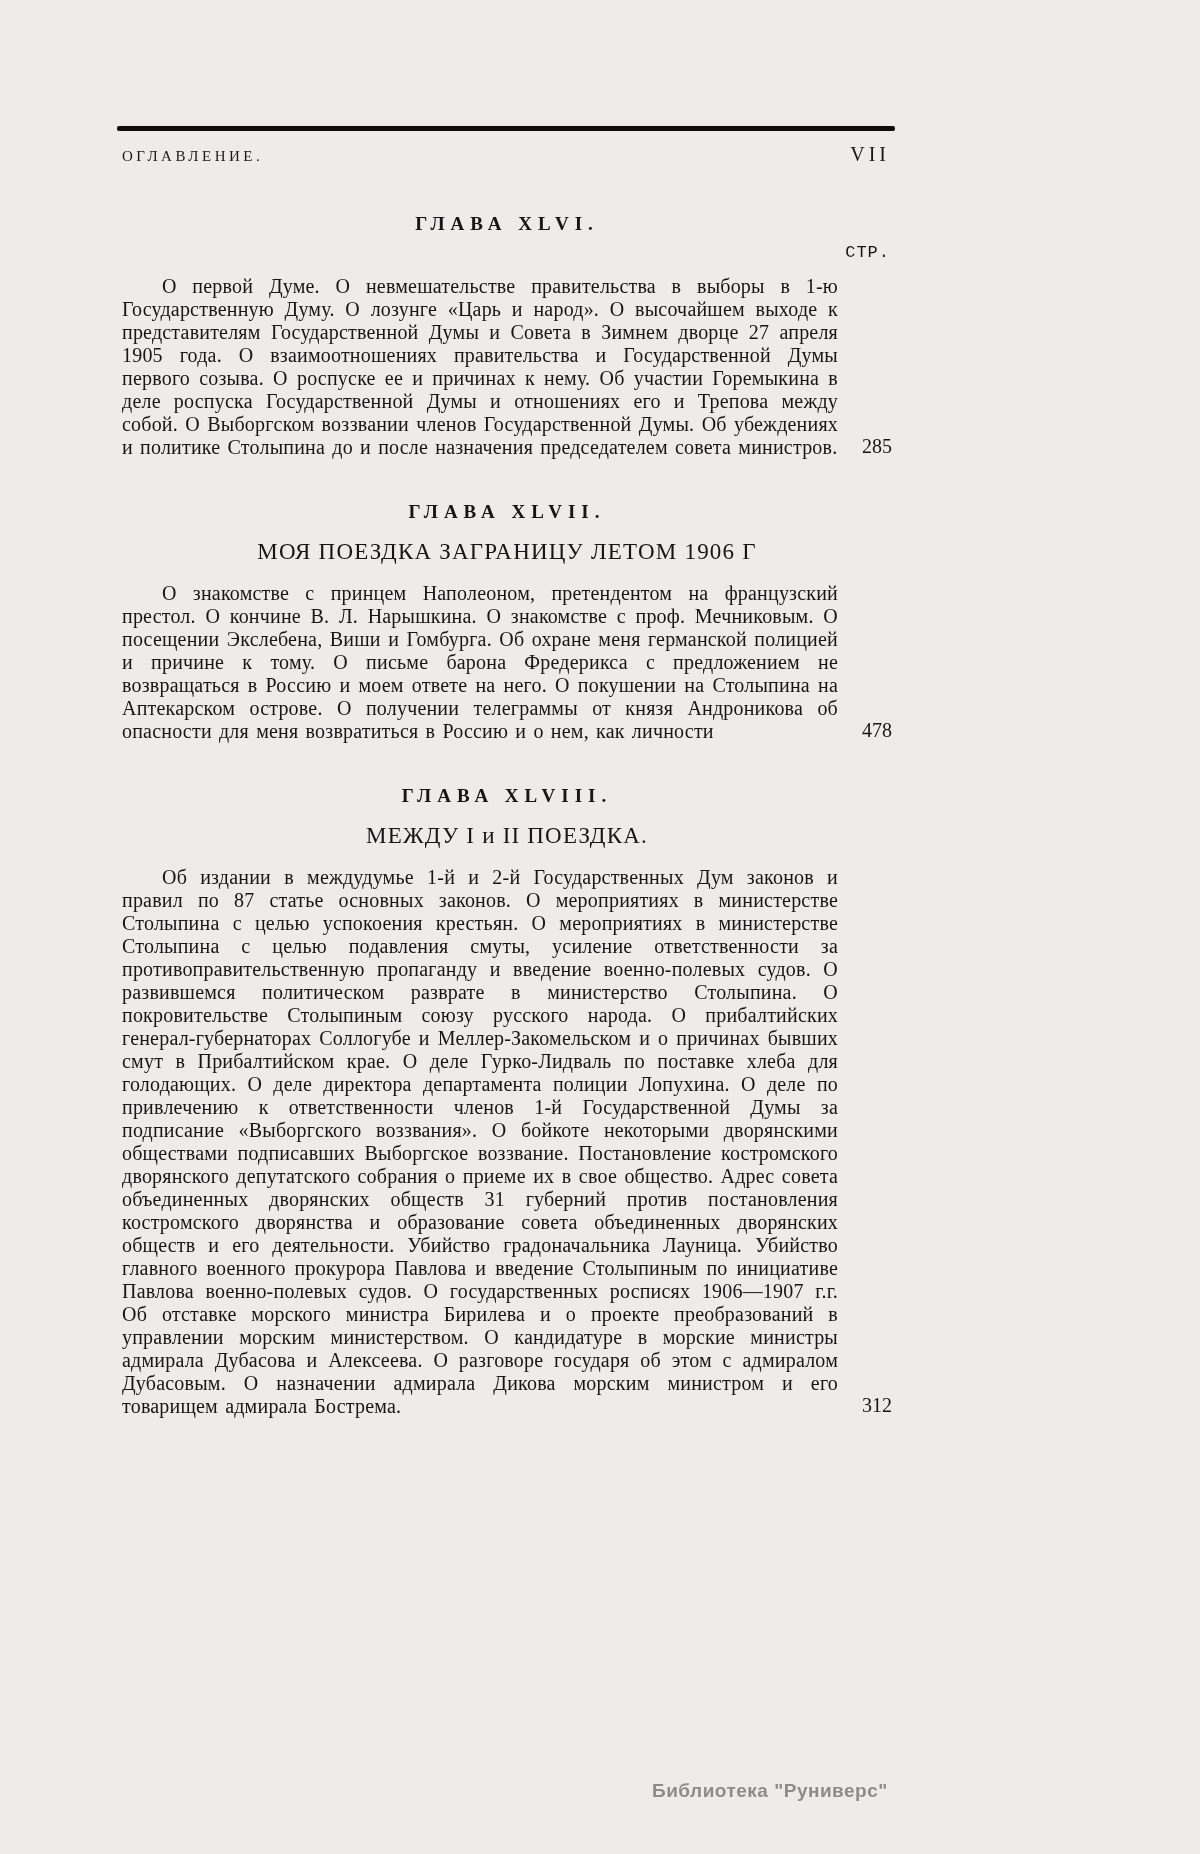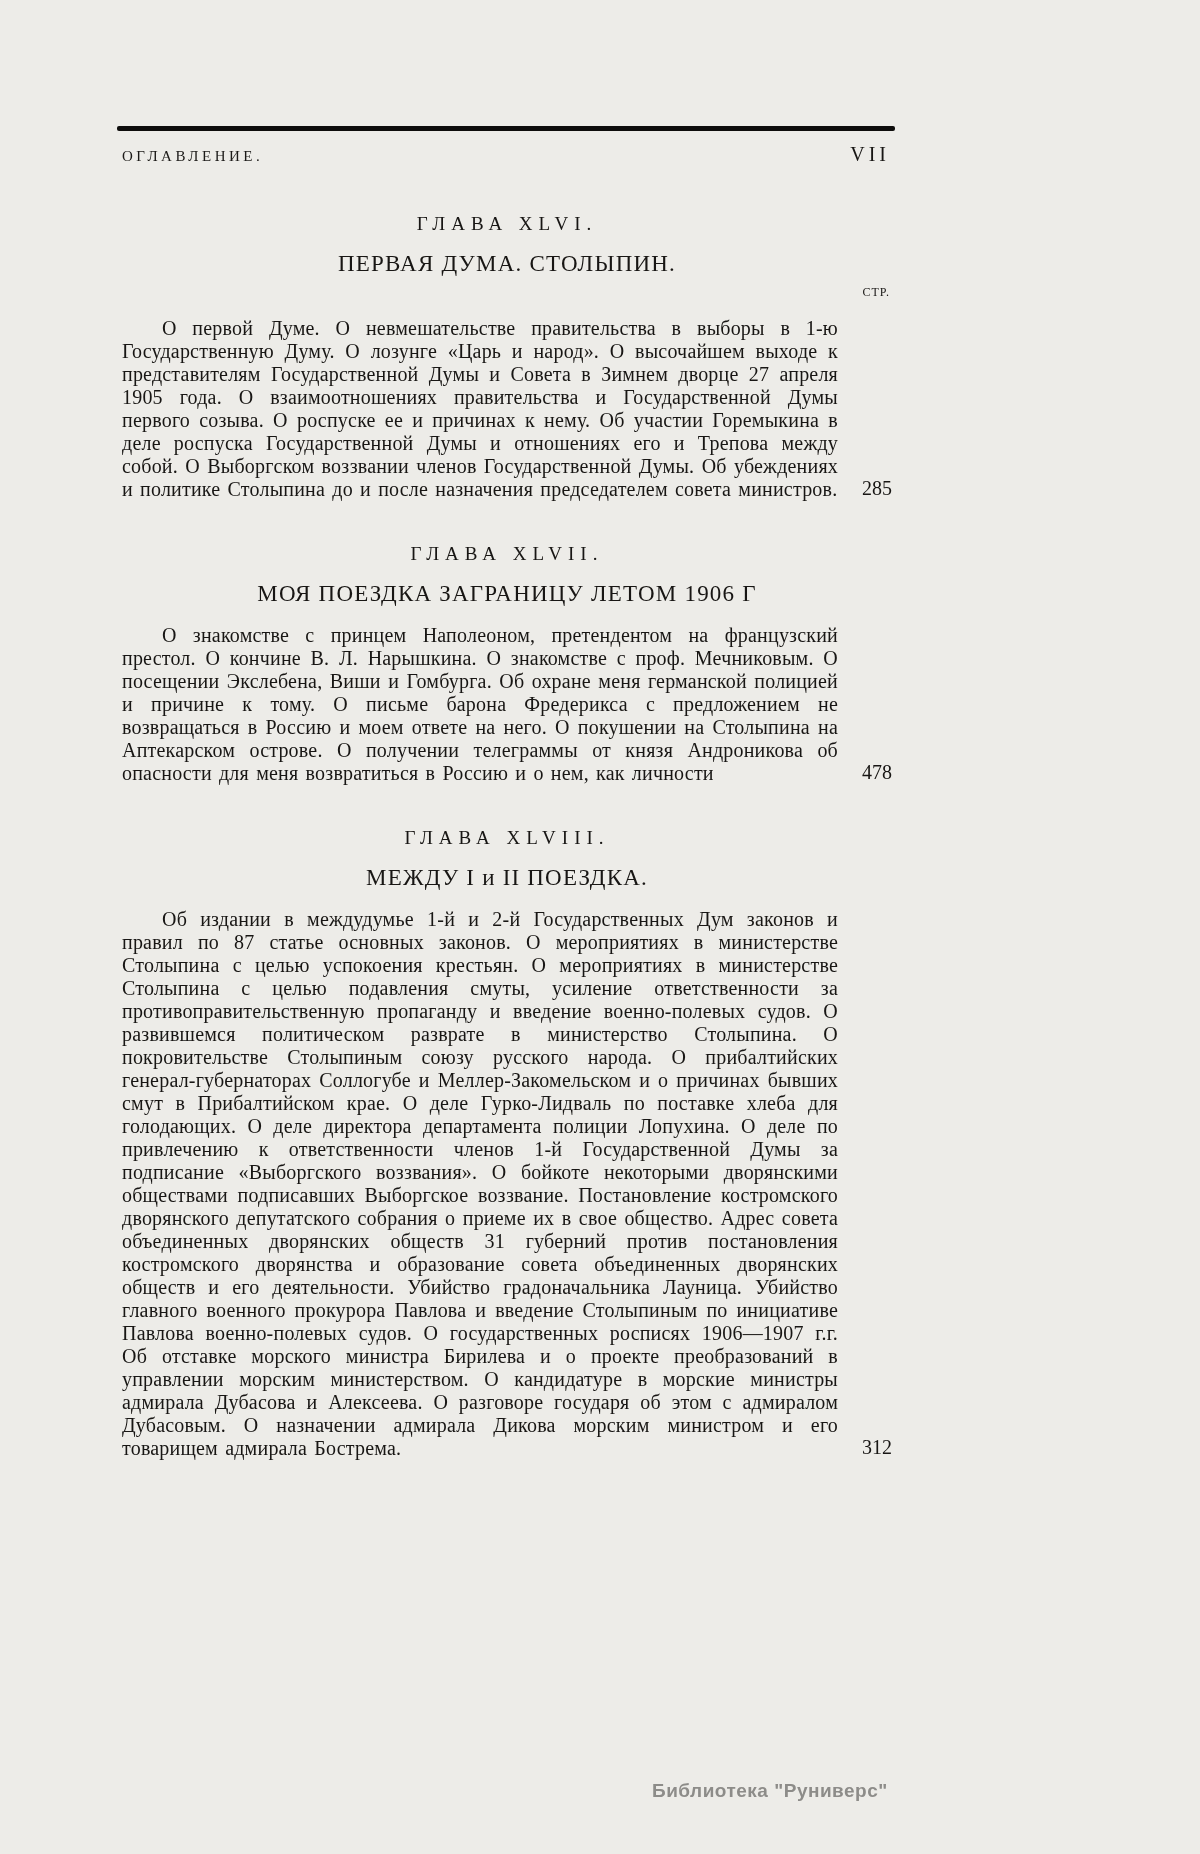--- a/index.html
+++ b/index.html
@@ -44,37 +44,38 @@
     top: 0;
     font-size: 20px;
     letter-spacing: 4px;
     text-align: center;
   }
   .chapter { position: relative; }
   .chapter-number {
     margin-top: 42px;
     text-align: center;
     font-size: 19px;
-    font-weight: normal;
+    font-weight: bold;
     letter-spacing: 6px;
   }
   .chapter-title {
     margin-top: 16px;
     text-align: center;
     font-size: 23px;
     font-weight: normal;
     letter-spacing: 1.2px;
   }
   .str-label {
     text-align: right;
-    font-size: 12px;
+    font-size: 17px;
     letter-spacing: 1px;
     margin-top: 8px;
     height: 15px;
     padding-right: 2px;
+    font-family: Liberation Mono, monospace;
   }
   .body-wrap {
     position: relative;
     margin-top: 17px;
   }
   .body-wrap.no-label { }
   .body-text {
     width: 716px;
     font-size: 20px;
     line-height: 23px;
@@ -108,21 +109,20 @@
 
     <div class="top-rule"></div>
 
     <div class="header-row">
       <span class="running-title">ОГЛАВЛЕНИЕ.</span>
       <span class="folio">VII</span>
     </div>
 
     <section class="chapter">
       <h2 class="chapter-number">ГЛАВА XLVI.</h2>
-      <h3 class="chapter-title">ПЕРВАЯ ДУМА. СТОЛЫПИН.</h3>
       <div class="str-label">СТР.</div>
       <div class="body-wrap">
         <p class="body-text">О первой Думе. О невмешательстве правительства в выборы в 1-ю Государственную Думу. О лозунге «Царь и народ». О высочайшем выходе к представителям Государственной Думы и Совета в Зимнем дворце 27 апреля 1905 года. О взаимоотношениях правительства и Государственной Думы первого созыва. О роспуске ее и причинах к нему. Об участии Горемыкина в деле роспуска Государственной Думы и отношениях его и Трепова между собой. О Выборгском воззвании членов Государственной Думы. Об убеждениях и политике Столыпина до и после назначения председателем совета министров.</p>
         <span class="pageno">285</span>
       </div>
     </section>
 
     <section class="chapter">
       <h2 class="chapter-number">ГЛАВА XLVII.</h2>
       <h3 class="chapter-title">МОЯ ПОЕЗДКА ЗАГРАНИЦУ ЛЕТОМ 1906 Г</h3>

